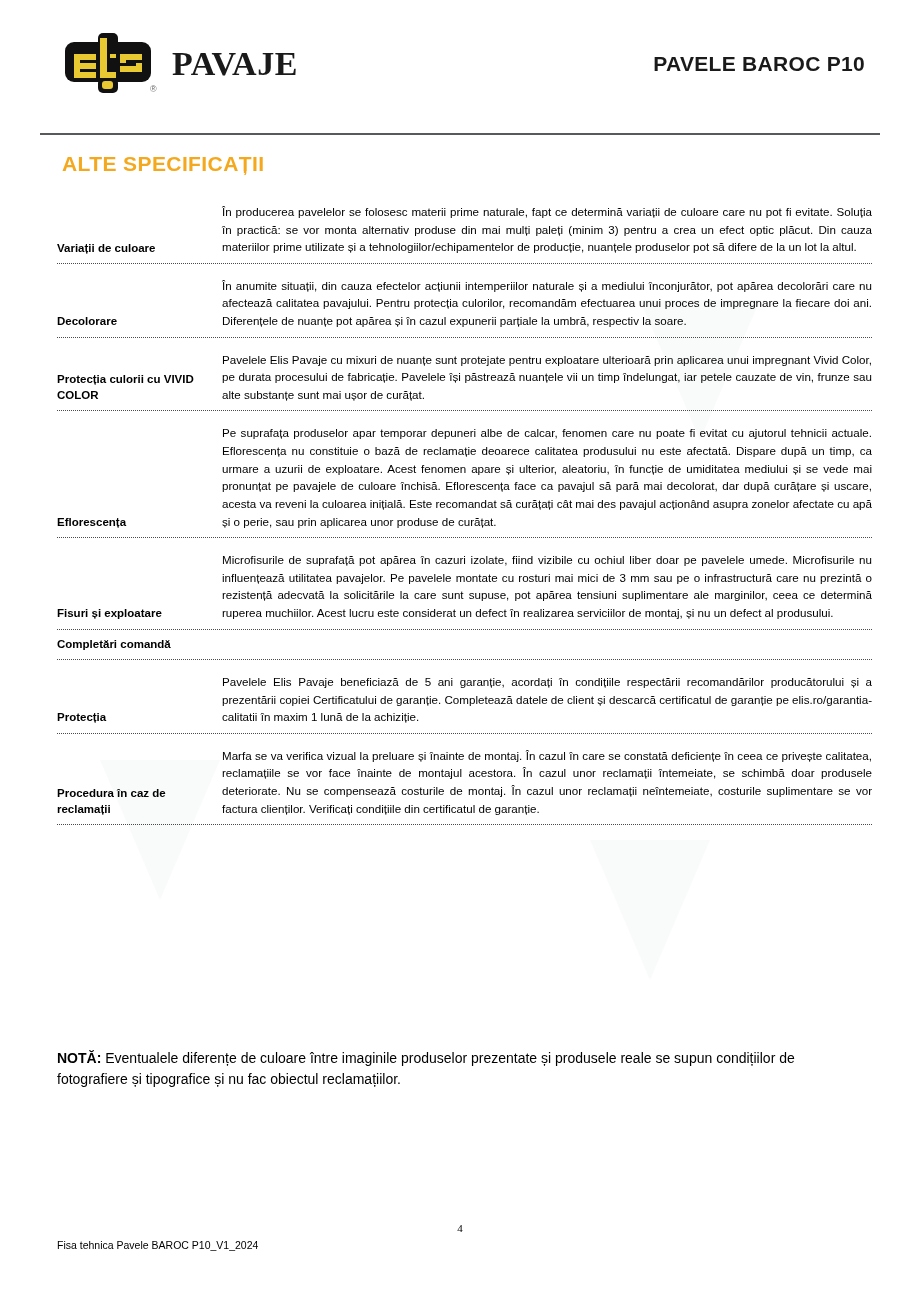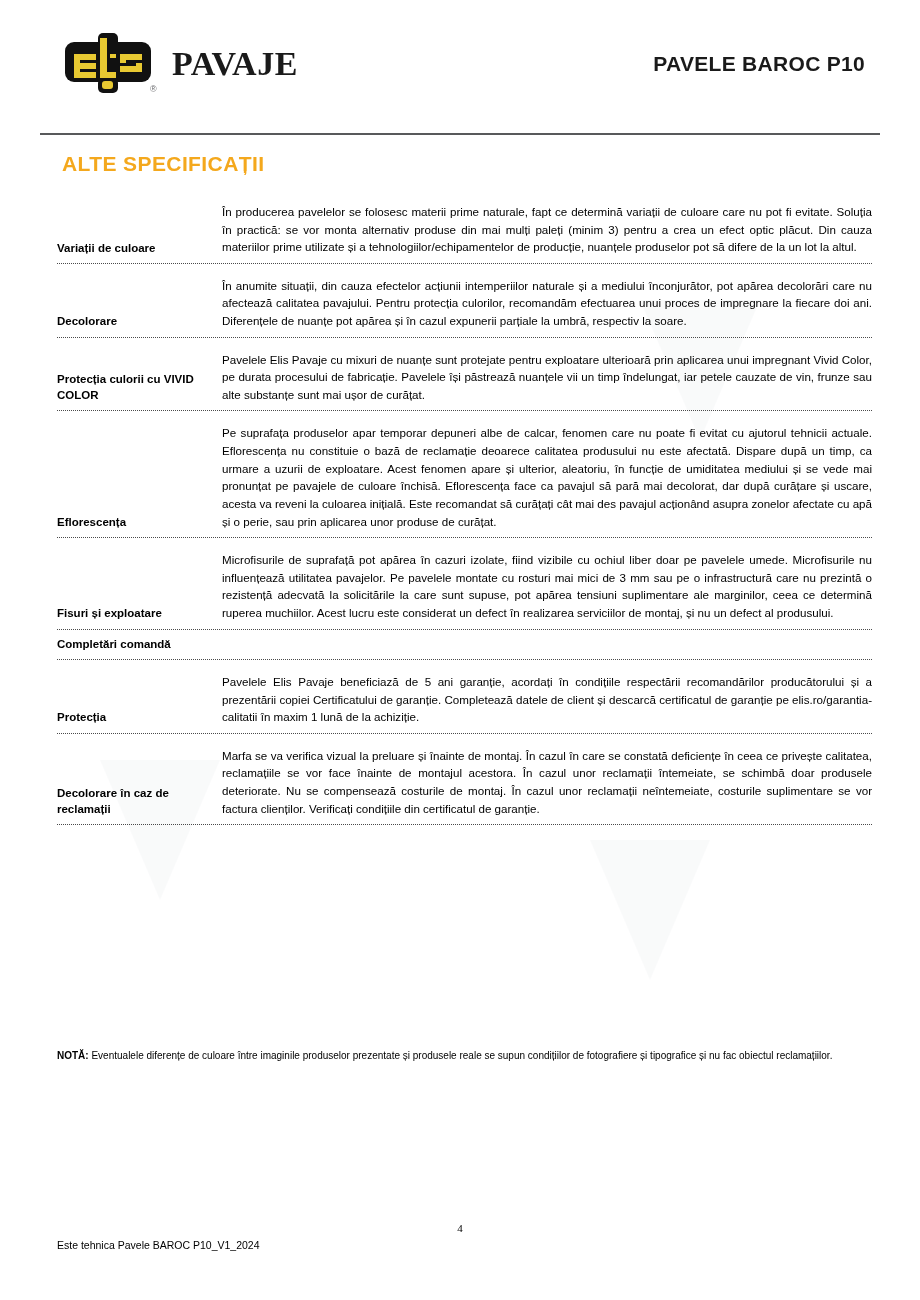--- a/index.html
+++ b/index.html
@@ -113,21 +113,21 @@
     hyphens: none;
     margin-top: 8px;
   }
 
   
   .note {
     position: absolute;
     left: 57px;
     right: 80px;
     top: 1048px;
-    font-size: 10px;
+    font-size: 14px;
     line-height: 1.5;
     color: #000;
   }
   .note b { font-weight: 700; }
 
   
   .page-number {
     position: absolute;
     left: 0; right: 0;
     top: 1222px;
@@ -221,25 +221,25 @@
       <div class="spec-body">Microfisurile de suprafață pot apărea în cazuri izolate, fiind vizibile cu ochiul liber doar pe pavelele umede. Microfisurile nu influențează utilitatea pavajelor. Pe pavelele montate cu rosturi mai mici de 3 mm sau pe o infrastructură care nu prezintă o rezistență adecvată la solicitările la care sunt supuse, pot apărea tensiuni suplimentare ale marginilor, ceea ce determină ruperea muchiilor. Acest lucru este considerat un defect în realizarea serviciilor de montaj, și nu un defect al produsului.</div>
     </div>
     <div class="spec-row">
       <div class="spec-label">Completări comandă</div>
     </div>
     <div class="spec-row">
       <div class="spec-label">Protecția</div>
       <div class="spec-body">Pavelele Elis Pavaje beneficiază de 5 ani garanție, acordați în condițiile respectării recomandărilor producătorului și a prezentării copiei Certificatului de garanție. Completează datele de client și descarcă certificatul de garanție pe elis.ro/garantia-calitatii în maxim 1 lună de la achiziție.</div>
     </div>
     <div class="spec-row">
-      <div class="spec-label">Decolorare în caz de reclamații</div>
+      <div class="spec-label">Procedura în caz de reclamații</div>
       <div class="spec-body">Marfa se va verifica vizual la preluare și înainte de montaj. În cazul în care se constată deficiențe în ceea ce privește calitatea, reclamațiile se vor face înainte de montajul acestora. În cazul unor reclamații întemeiate, se schimbă doar produsele deteriorate. Nu se compensează costurile de montaj. În cazul unor reclamații neîntemeiate, costurile suplimentare se vor factura clienților. Verificați condițiile din certificatul de garanție.</div>
     </div>
   </div>
 
   <div class="note">
     <b>NOTĂ:</b><span> Eventualele diferențe de culoare între imaginile produselor prezentate și produsele reale se supun condițiilor de fotografiere și tipografice și nu fac obiectul reclamațiilor.</span>
   </div>
 
   <div class="page-number">4</div>
-  <div class="footer-note">Este tehnica Pavele BAROC P10_V1_2024</div>
+  <div class="footer-note">Fisa tehnica Pavele BAROC P10_V1_2024</div>
 
 </div>
 
 </body></html>

